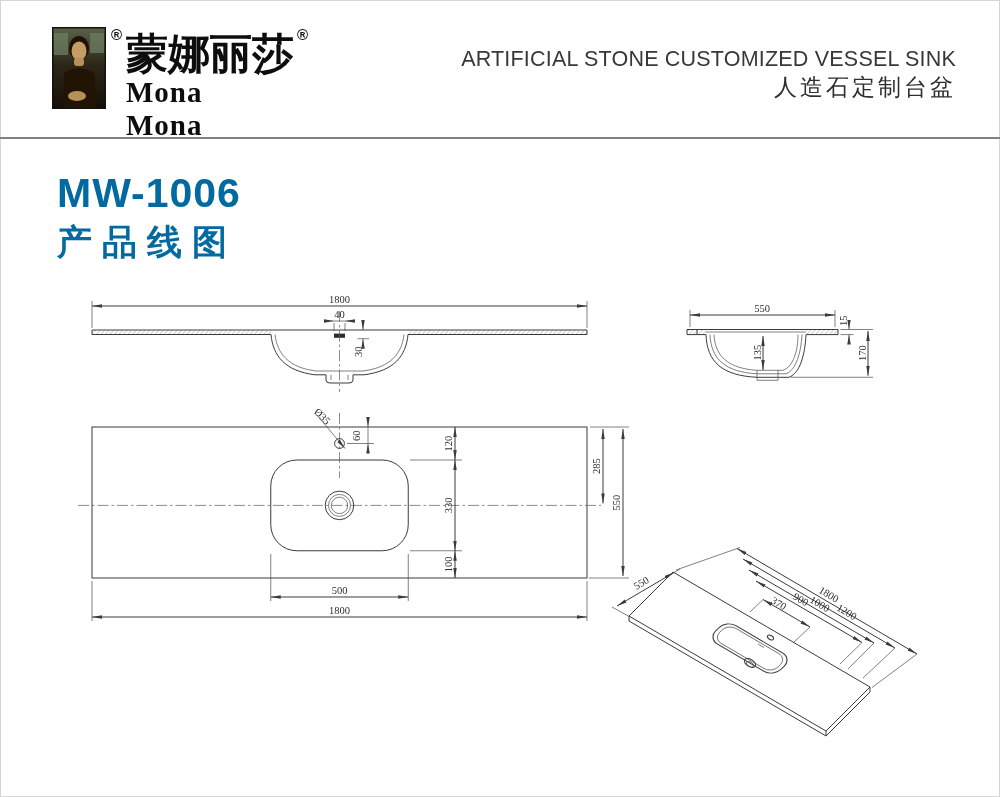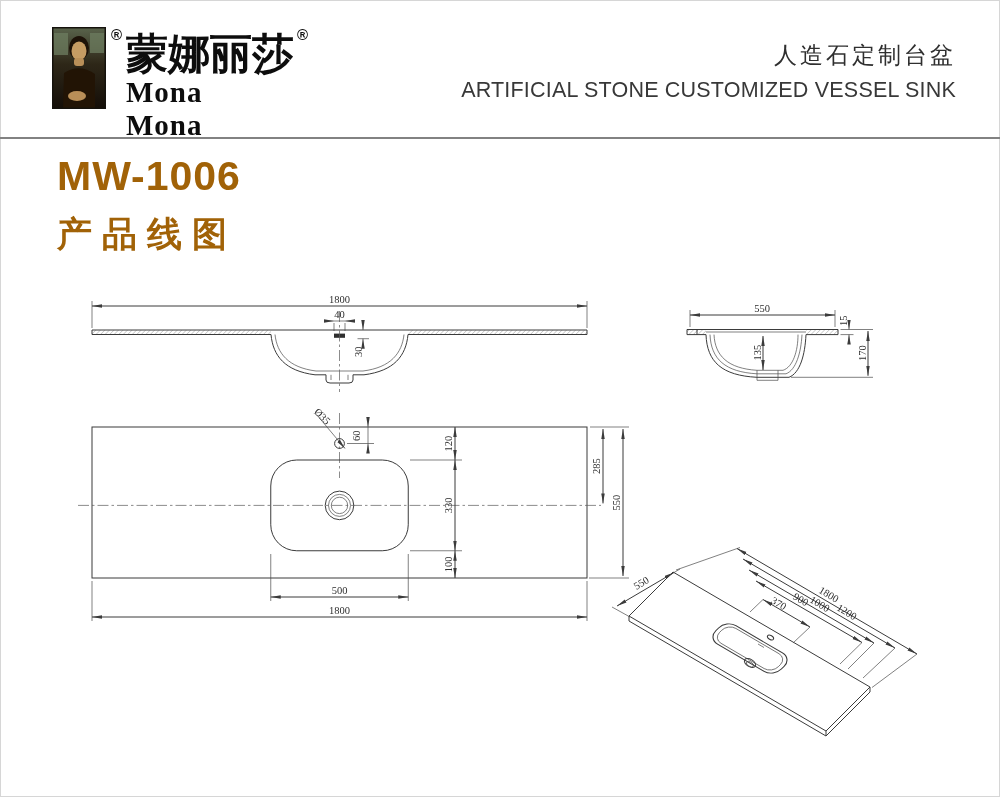--- a/index.html
+++ b/index.html
@@ -12,23 +12,23 @@
   #reg-right{left:297px;}
   #brand-cn{position:absolute;left:126px;top:26px;width:172px;font-size:42px;font-weight:bold;
             color:#0d0d0d;letter-spacing:0px;white-space:nowrap;font-family:"Liberation Serif",serif;}
   #brand-en{position:absolute;left:126px;top:76px;width:172px;font-size:29px;font-weight:bold;color:#0d0d0d;
             font-family:"Liberation Serif",serif;word-spacing:16px;letter-spacing:1px;}
   #head-right{position:absolute;right:44px;top:40px;text-align:right;color:#2f2f2f;}
   #product-cn{font-size:23px;letter-spacing:3px;}
   #product-en{font-size:21.5px;letter-spacing:.2px;margin-top:7px;color:#383838;}
   #divider{position:absolute;left:0;top:137px;width:1000px;height:0;border-top:2px solid #828282;}
   
-  #title-block{position:absolute;left:57px;top:153px;color:#a16207;}
+  #title-block{position:absolute;left:57px;top:170px;color:#0369a1;}
   #model{font-size:41px;font-weight:bold;letter-spacing:1px;}
-  #subtitle{font-size:35px;font-weight:bold;letter-spacing:10px;margin-top:11px;}
+  #subtitle{font-size:35px;font-weight:bold;letter-spacing:10px;margin-top:2px;}
   
   #drawing{position:absolute;left:0;top:0;}
   .ln{stroke:#3b3b3b;stroke-width:1;fill:none;}
   .th{stroke:#4a4a4a;stroke-width:.7;fill:none;}
   .cl{stroke:#5a5a5a;stroke-width:.7;fill:none;stroke-dasharray:11 3 2.5 3;}
   .dim{font:10.5px "Liberation Serif",serif;fill:#2e2e2e;}
   .fillw{fill:#ffffff;}
 </style>
 </head>
 <body>
@@ -52,22 +52,22 @@
       <path d="M12,46 Q27,36 43,47 L43,82 L11,82 Z" fill="#221405"></path>
       <rect x="22" y="31" width="10" height="8" rx="3" fill="#b98f58"></rect>
       <ellipse cx="25" cy="69" rx="9" ry="5" fill="#b98f58"></ellipse>
       <rect x="0.7" y="0.7" width="52.6" height="80.6" fill="none" stroke="#15120d" stroke-width="1.5"></rect>
     </svg>
     <span id="reg-left" class="brand-reg">®</span>
     <div id="brand-cn">蒙娜丽莎</div>
     <span id="reg-right" class="brand-reg">®</span>
     <div id="brand-en">Mona Mona</div>
     <div id="head-right">
+      <div id="product-en">ARTIFICIAL STONE CUSTOMIZED VESSEL SINK</div>
       <div id="product-cn">人造石定制台盆</div>
-      <div id="product-en">ARTIFICIAL STONE CUSTOMIZED VESSEL SINK</div>
     </div>
     <div id="divider"></div>
   </div>
 
   <div id="title-block">
     <div id="model">MW-1006</div>
     <div id="subtitle">产品线图</div>
   </div>
 
   <svg id="drawing" width="1000" height="797" viewBox="0 0 1000 797">

